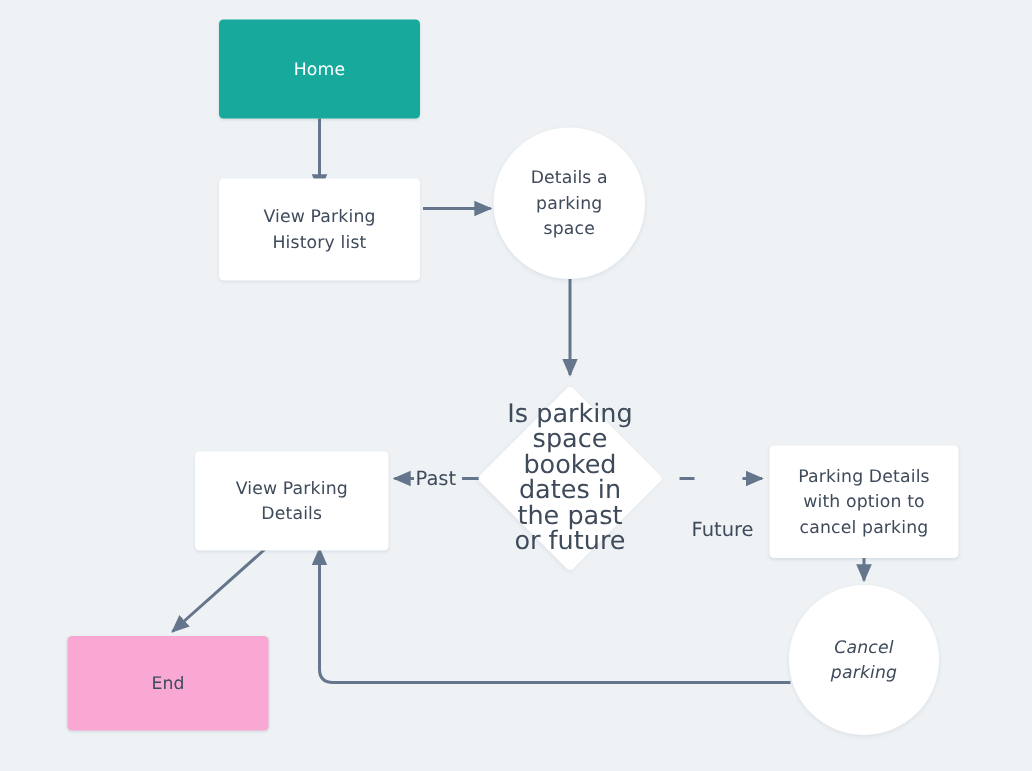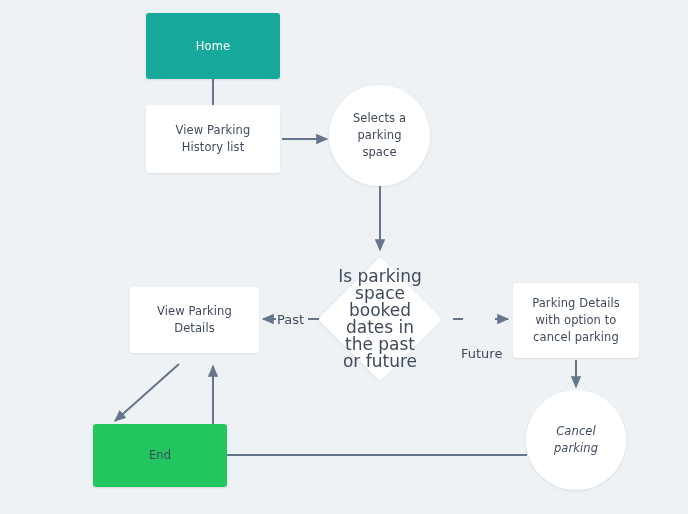--- a/index.html
+++ b/index.html
@@ -30,33 +30,33 @@
     font-size: 11.5px;
     line-height: 17px;
     color: #3f4b5b;
     letter-spacing: 0.1px;
     padding: 4px 10px;
   }
   .node-rect {
     background: #ffffff;
     border-radius: 3px;
     box-shadow: 0 1px 2px rgba(80,95,115,0.13);
+    margin-top: 14px;
   }
   .node-start {
     background: #17a99b;
     color: #ffffff;
     border-radius: 3px;
     box-shadow: 0 1px 2px rgba(80,95,115,0.16);
   }
   .node-end {
-    background: #22c55e;
+    background: #f9a8d4;
     color: #3f4b5b;
     border-radius: 3px;
     box-shadow: 0 1px 2px rgba(80,95,115,0.16);
-    margin-left: 48px;
   }
   .node-circle {
     background: #ffffff;
     border-radius: 50%;
     box-shadow: 0 1px 3px rgba(80,95,115,0.12);
   }
   .node-diamond-wrap {
     position: absolute;
     display: flex;
     align-items: center;
@@ -132,21 +132,21 @@
 
   <div class="node node-start" style="left:146px; top:13px; width:134px; height:66px;">
     <span>Home</span>
   </div>
 
   <div class="node node-rect" style="left:146px; top:105px; width:134px; height:68px;">
     <span>View Parking History list</span>
   </div>
 
   <div class="node node-circle" style="left:329px; top:85px; width:101px; height:101px;">
-    <span style="width:88px;">Selects a parking space</span>
+    <span style="width:88px;">Details a parking space</span>
   </div>
 
   <div class="node-diamond-wrap" style="left:336px; top:275px; width:88px; height:88px;">
     <div class="node-diamond-shape"></div>
     <div class="node-diamond-text">Is parking space booked dates in the past or future</div>
   </div>
 
   <div class="edge-label" style="left:276px; top:312px;">
     <span>Past</span>
   </div>

